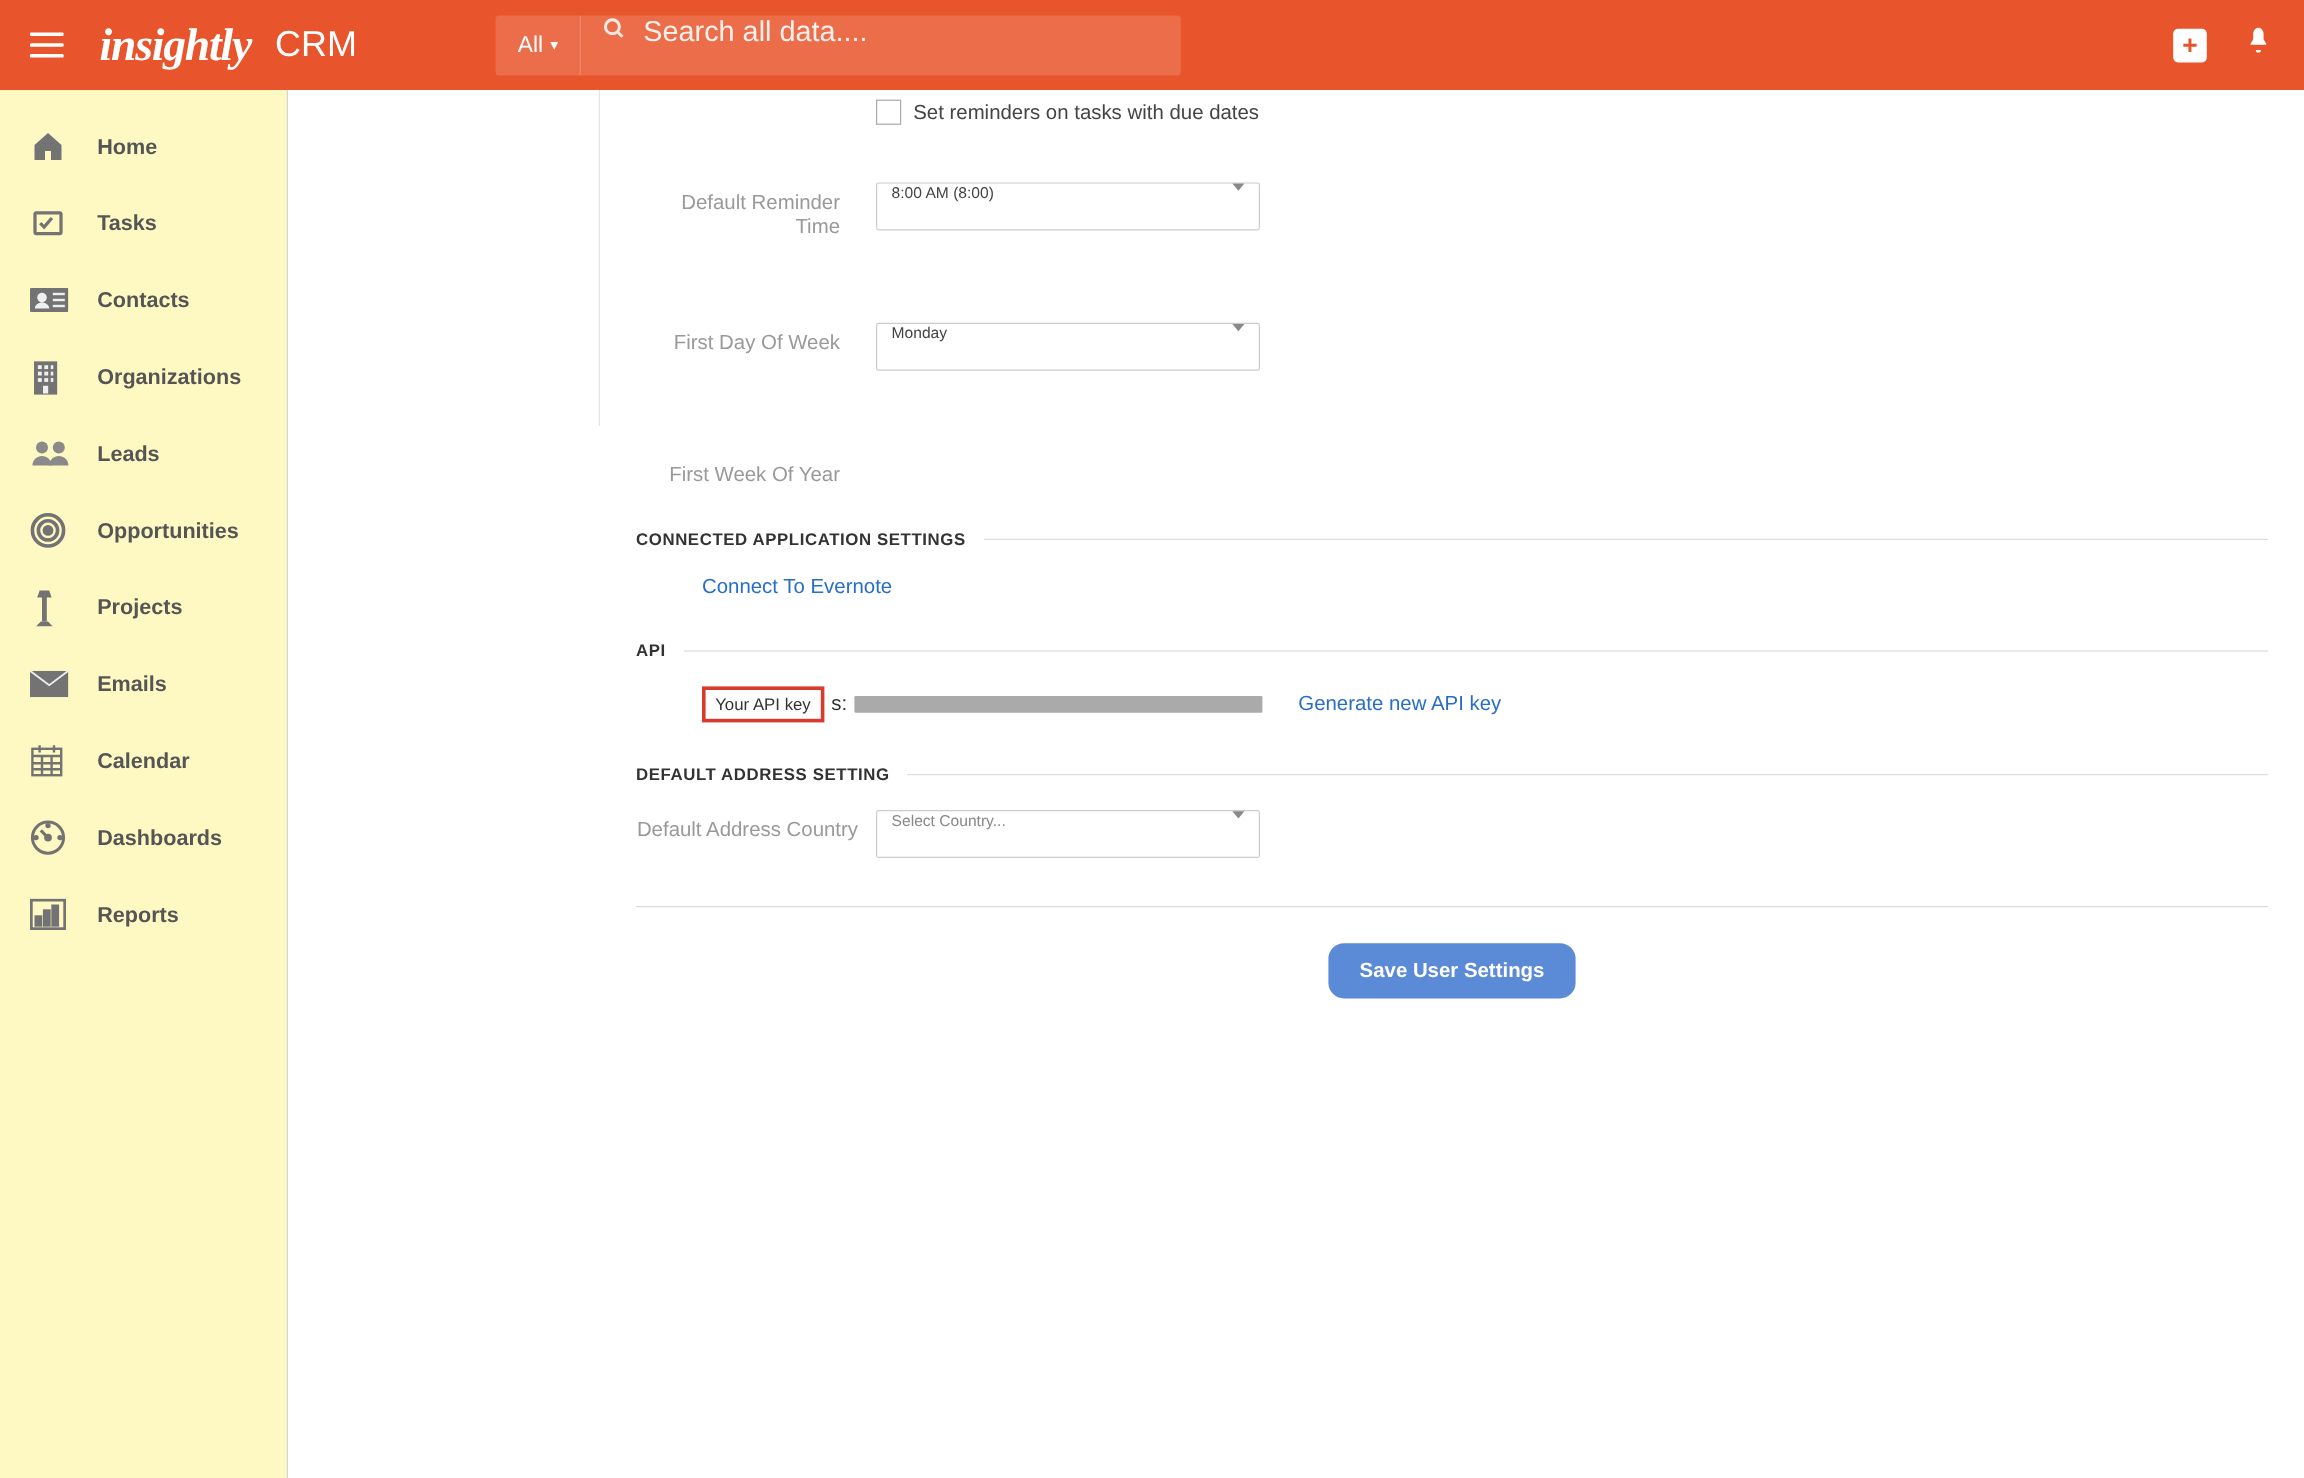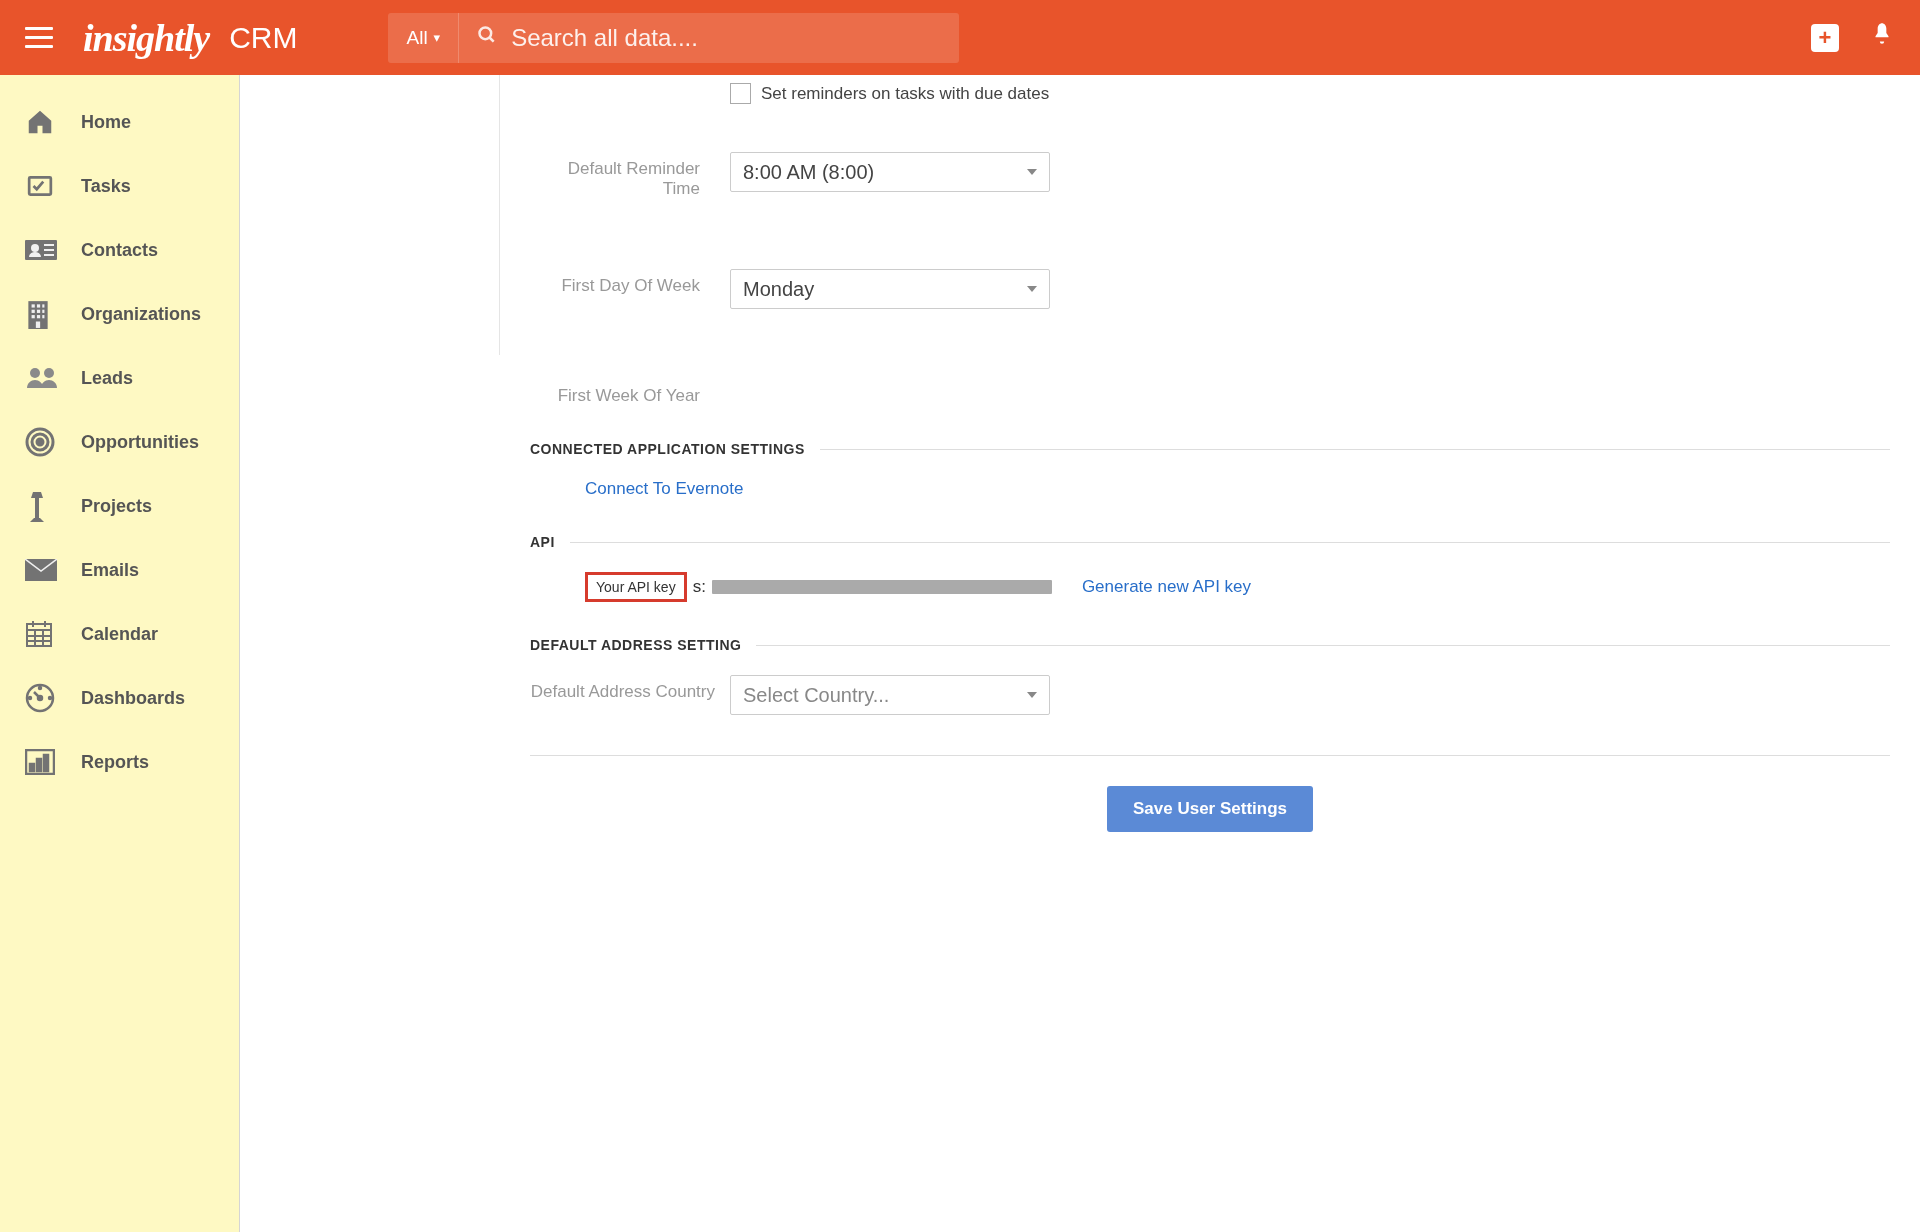--- a/index.html
+++ b/index.html
@@ -45,23 +45,23 @@
       font-size: 38px;
       letter-spacing: -1px;
       margin-right: 20px;
     }
     .crm-label {
       color: white;
       font-size: 30px;
       font-weight: 300;
     }
     .search-container {
-      margin-left: 91px;
-      display: flex;
-      align-items: center;
+      margin-left: 116px;
+      display: flex;
+      align-items: flex-start;
       background: rgba(255, 255, 255, 0.15);
       border-radius: 3px;
       height: 50px;
       overflow: hidden;
     }
     .search-all {
       color: white;
       font-size: 19px;
       padding: 0 18px;
       height: 100%;
@@ -204,24 +204,24 @@
     .checkbox-label {
       font-size: 17px;
       color: #444;
     }
     .select-box {
       width: 100%;
       height: 40px;
       border: 1px solid #ccc;
       background: white;
       padding: 0 12px;
-      font-size: 20px;
+      font-size: 13px;
       color: #444;
       display: flex;
-      align-items: center;
+      align-items: flex-start;
       justify-content: space-between;
       cursor: pointer;
       border-radius: 2px;
     }
     .select-box::after {
       content: "";
       width: 0;
       height: 0;
       border-left: 5px solid transparent;
       border-right: 5px solid transparent;
@@ -292,21 +292,21 @@
       background: #ddd;
       margin: 40px 0 30px 0;
     }
     .save-button {
       background: #5b8ad6;
       color: white;
       border: none;
       padding: 13px 26px;
       font-size: 17px;
       font-weight: 600;
-      border-radius: 3px;
+      border-radius: 13px;
       cursor: pointer;
       display: block;
       margin: 18px auto;
     }
     .select-placeholder {
       color: #888;
     }
   </style>
 </head>
 <body>

